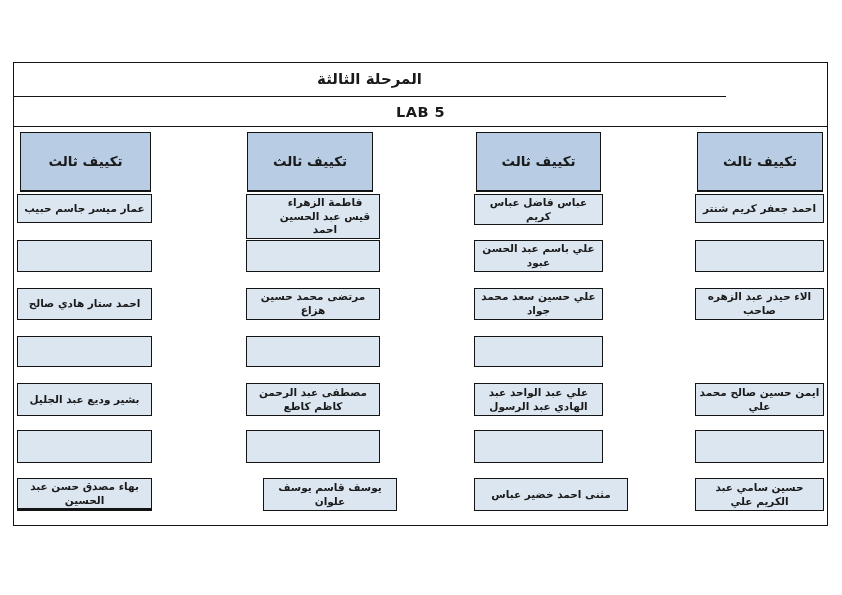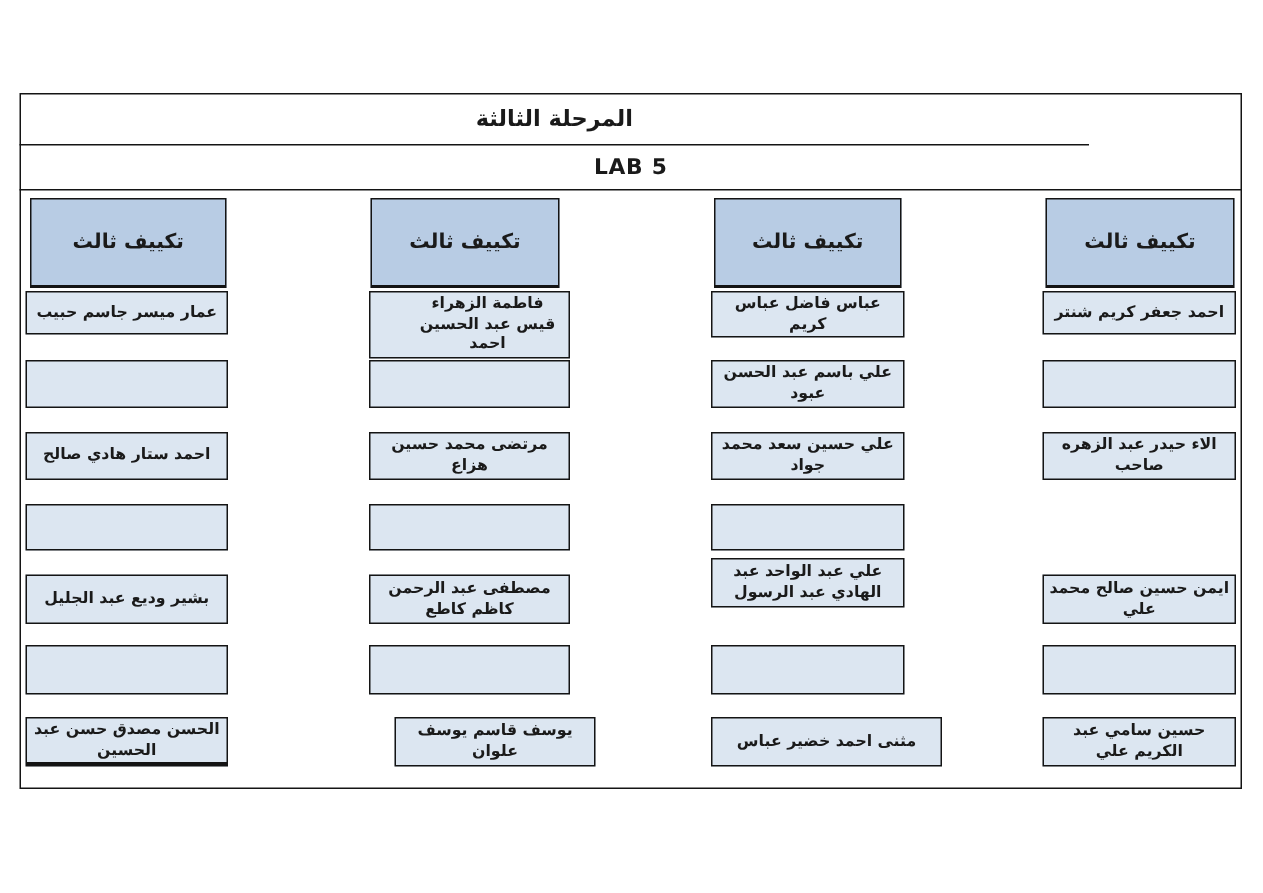--- a/index.html
+++ b/index.html
@@ -52,33 +52,33 @@
       <div class="box cell" dir="rtl" style="left: 695px; top: 240px; width: 129px; min-height: 32px;"></div>
       <div class="box cell" dir="rtl" style="left: 695px; top: 288px; width: 129px; min-height: 32px;">الاء حيدر عبد الزهره صاحب</div>
       <div class="box cell" dir="rtl" style="left: 695px; top: 383px; width: 129px; min-height: 33px;">ايمن حسين صالح محمد علي</div>
       <div class="box cell" dir="rtl" style="left: 695px; top: 430px; width: 129px; min-height: 33px;"></div>
       <div class="box cell" dir="rtl" style="left: 695px; top: 478px; width: 129px; min-height: 33px;">حسين سامي عبد الكريم علي</div>
       <div class="box hdr" dir="rtl" style="left: 476px; top: 132px; width: 125px; height: 60px;">تكييف ثالث</div>
       <div class="box cell" dir="rtl" style="left: 474px; top: 194px; width: 129px; min-height: 29px;">عباس فاضل عباس كريم</div>
       <div class="box cell" dir="rtl" style="left: 474px; top: 240px; width: 129px; min-height: 32px;">علي باسم عبد الحسن عبود</div>
       <div class="box cell" dir="rtl" style="left: 474px; top: 288px; width: 129px; min-height: 32px;">علي حسين سعد محمد جواد</div>
       <div class="box cell" dir="rtl" style="left: 474px; top: 336px; width: 129px; min-height: 31px;"></div>
-      <div class="box cell" dir="rtl" style="left: 474px; top: 372px; width: 129px; min-height: 33px;">علي عبد الواحد عبد الهادي عبد الرسول</div>
+      <div class="box cell" dir="rtl" style="left: 474px; top: 383px; width: 129px; min-height: 33px;">علي عبد الواحد عبد الهادي عبد الرسول</div>
       <div class="box cell" dir="rtl" style="left: 474px; top: 430px; width: 129px; min-height: 33px;"></div>
       <div class="box cell" dir="rtl" style="left: 474px; top: 478px; width: 154px; min-height: 33px;">مثنى احمد خضير عباس</div>
       <div class="box hdr" dir="rtl" style="left: 247px; top: 132px; width: 126px; height: 60px;">تكييف ثالث</div>
       <div class="box cell" dir="rtl" style="left: 246px; top: 194px; width: 134px; min-height: 29px; padding-left: 27px;">فاطمة الزهراء قيس عبد الحسين احمد</div>
       <div class="box cell" dir="rtl" style="left: 246px; top: 240px; width: 134px; min-height: 32px;"></div>
       <div class="box cell" dir="rtl" style="left: 246px; top: 288px; width: 134px; min-height: 32px;">مرتضى محمد حسين هزاع</div>
       <div class="box cell" dir="rtl" style="left: 246px; top: 336px; width: 134px; min-height: 31px;"></div>
       <div class="box cell" dir="rtl" style="left: 246px; top: 383px; width: 134px; min-height: 33px;">مصطفى عبد الرحمن كاظم كاطع</div>
       <div class="box cell" dir="rtl" style="left: 246px; top: 430px; width: 134px; min-height: 33px;"></div>
       <div class="box cell" dir="rtl" style="left: 263px; top: 478px; width: 134px; min-height: 33px;">يوسف قاسم يوسف علوان</div>
       <div class="box hdr" dir="rtl" style="left: 20px; top: 132px; width: 131px; height: 60px;">تكييف ثالث</div>
       <div class="box cell" dir="rtl" style="left: 17px; top: 194px; width: 135px; min-height: 29px;">عمار ميسر جاسم حبيب</div>
       <div class="box cell" dir="rtl" style="left: 17px; top: 240px; width: 135px; min-height: 32px;"></div>
       <div class="box cell" dir="rtl" style="left: 17px; top: 288px; width: 135px; min-height: 32px;">احمد ستار هادي صالح</div>
       <div class="box cell" dir="rtl" style="left: 17px; top: 336px; width: 135px; min-height: 31px;"></div>
       <div class="box cell" dir="rtl" style="left: 17px; top: 383px; width: 135px; min-height: 33px;">بشير وديع عبد الجليل</div>
       <div class="box cell" dir="rtl" style="left: 17px; top: 430px; width: 135px; min-height: 33px;"></div>
-      <div class="box cell thick-bottom" dir="rtl" style="left: 17px; top: 478px; width: 135px; min-height: 33px;">الحسن مصدق حسن عبد الحسين</div>
+      <div class="box cell thick-bottom" dir="rtl" style="left: 17px; top: 478px; width: 135px; min-height: 33px;">بهاء مصدق حسن عبد الحسين</div>
     </div>
 </div>
 
 </body></html>

